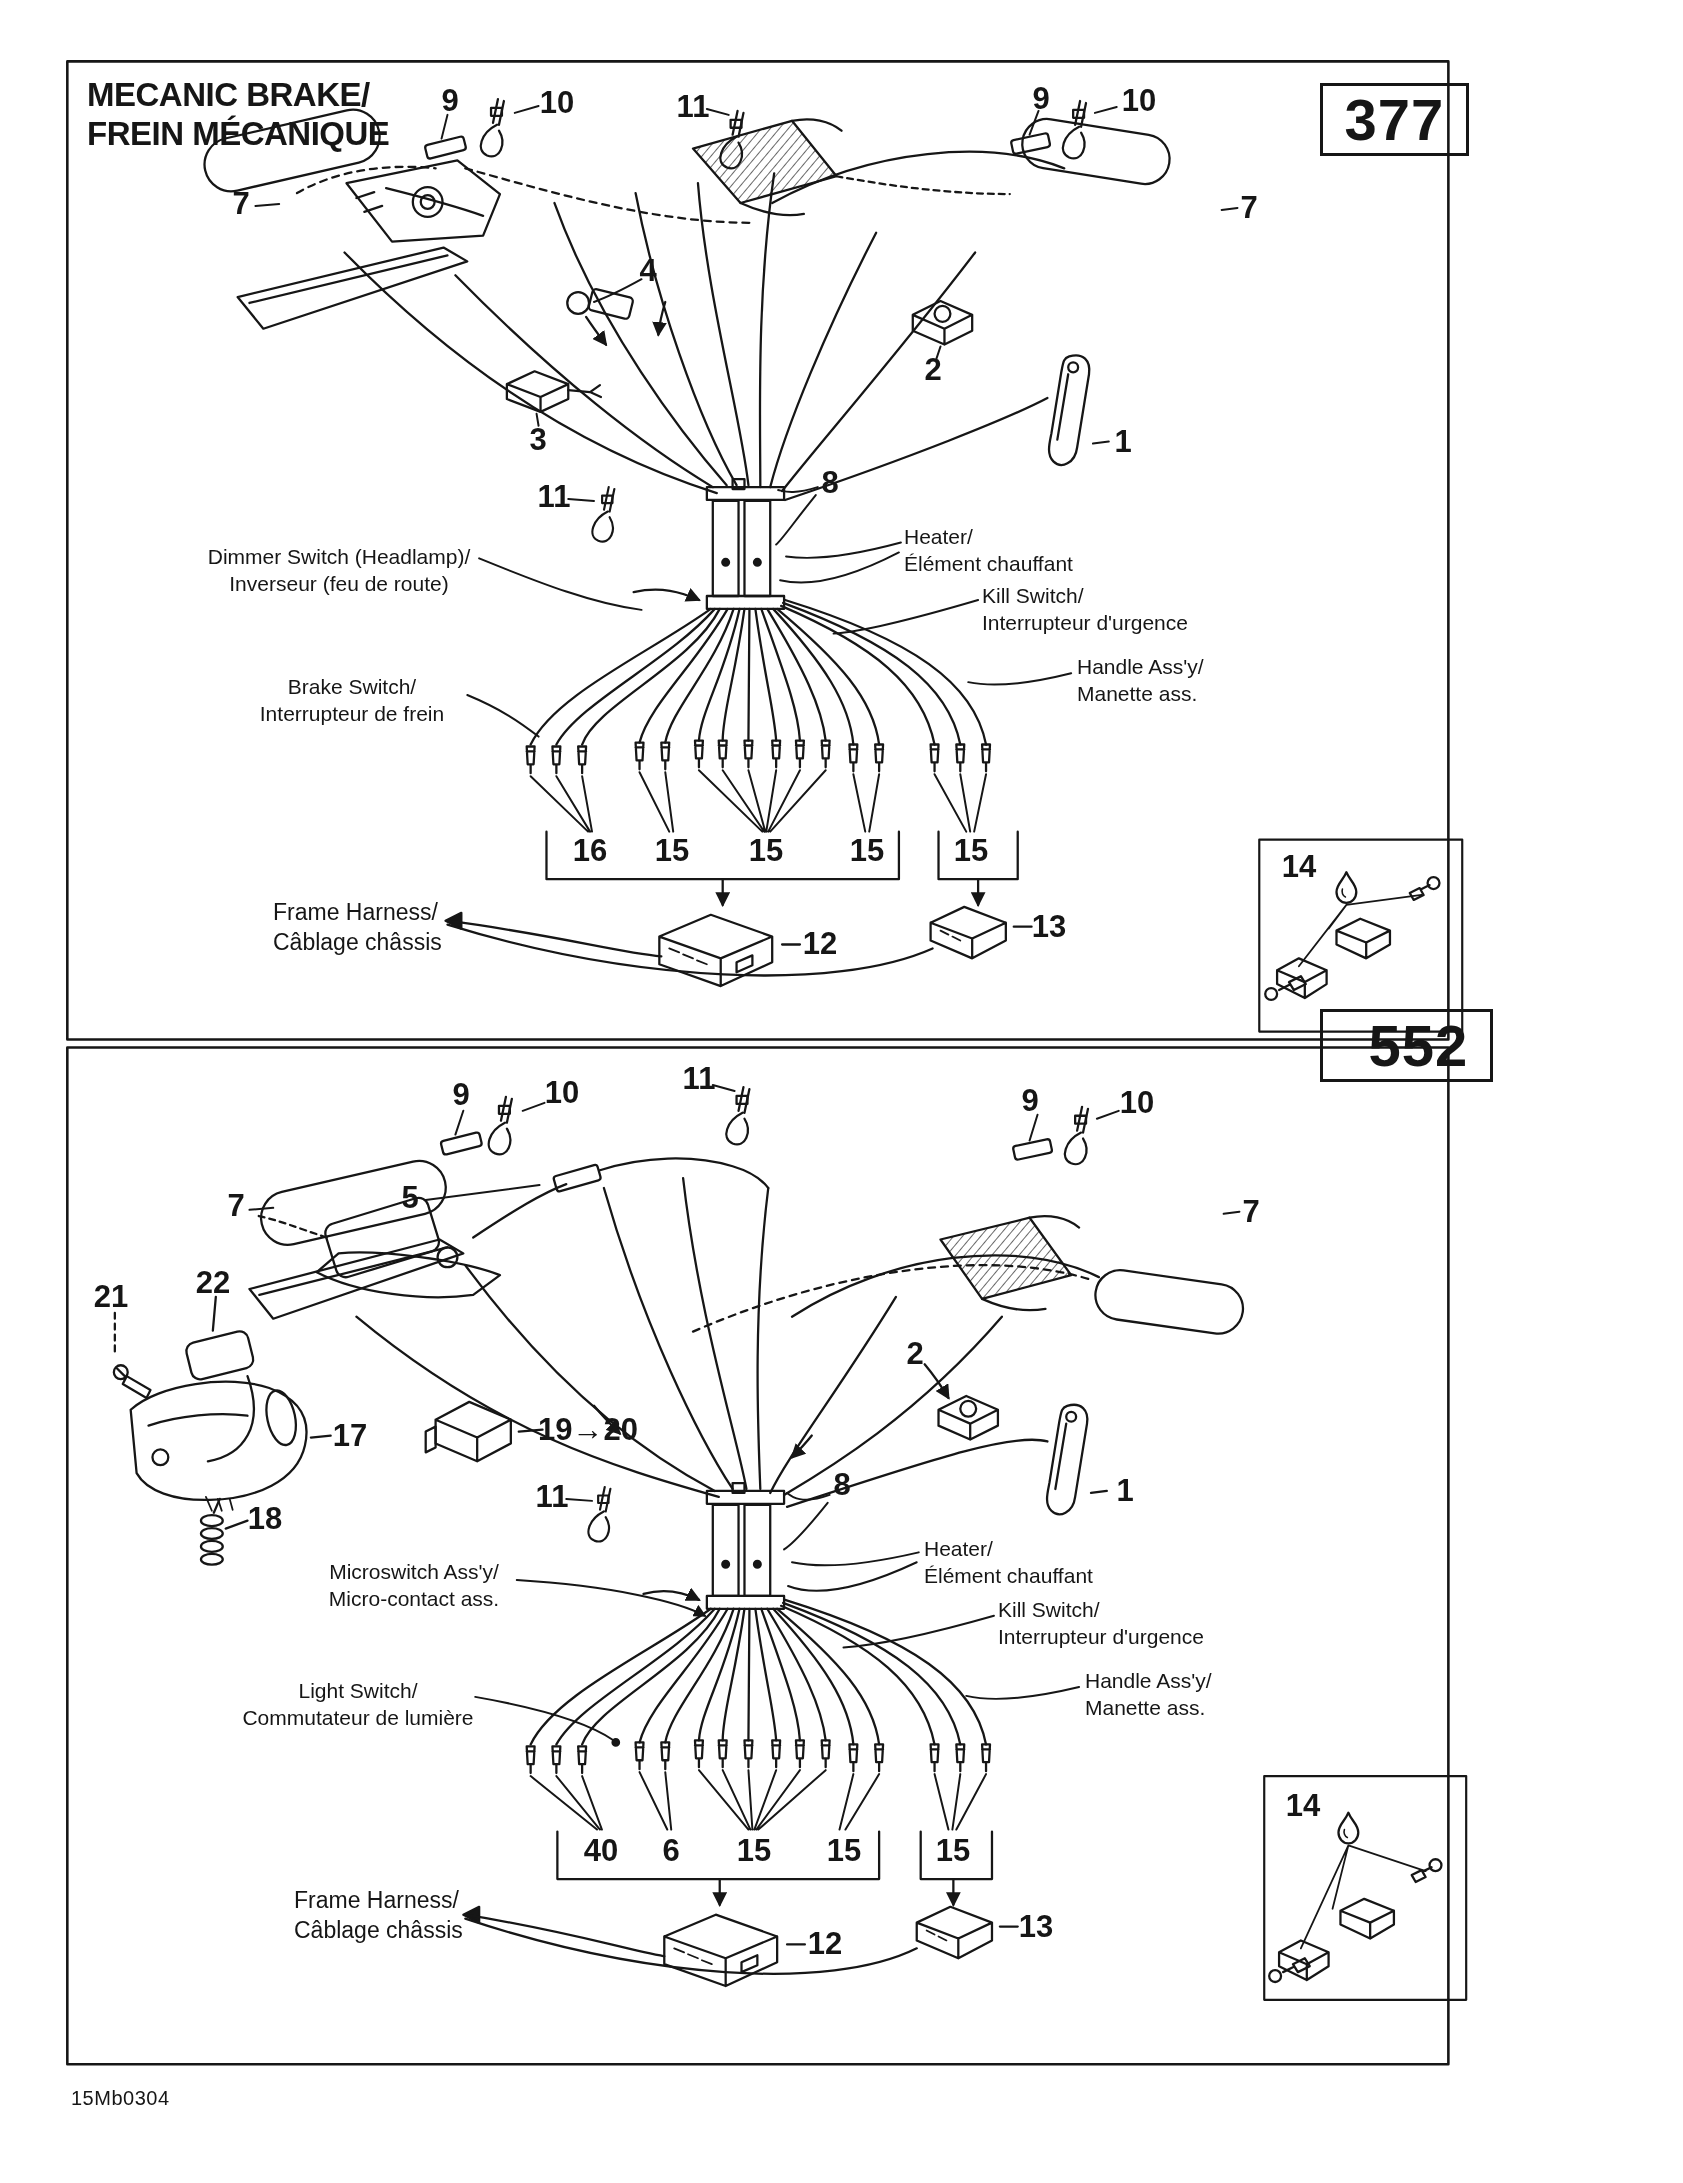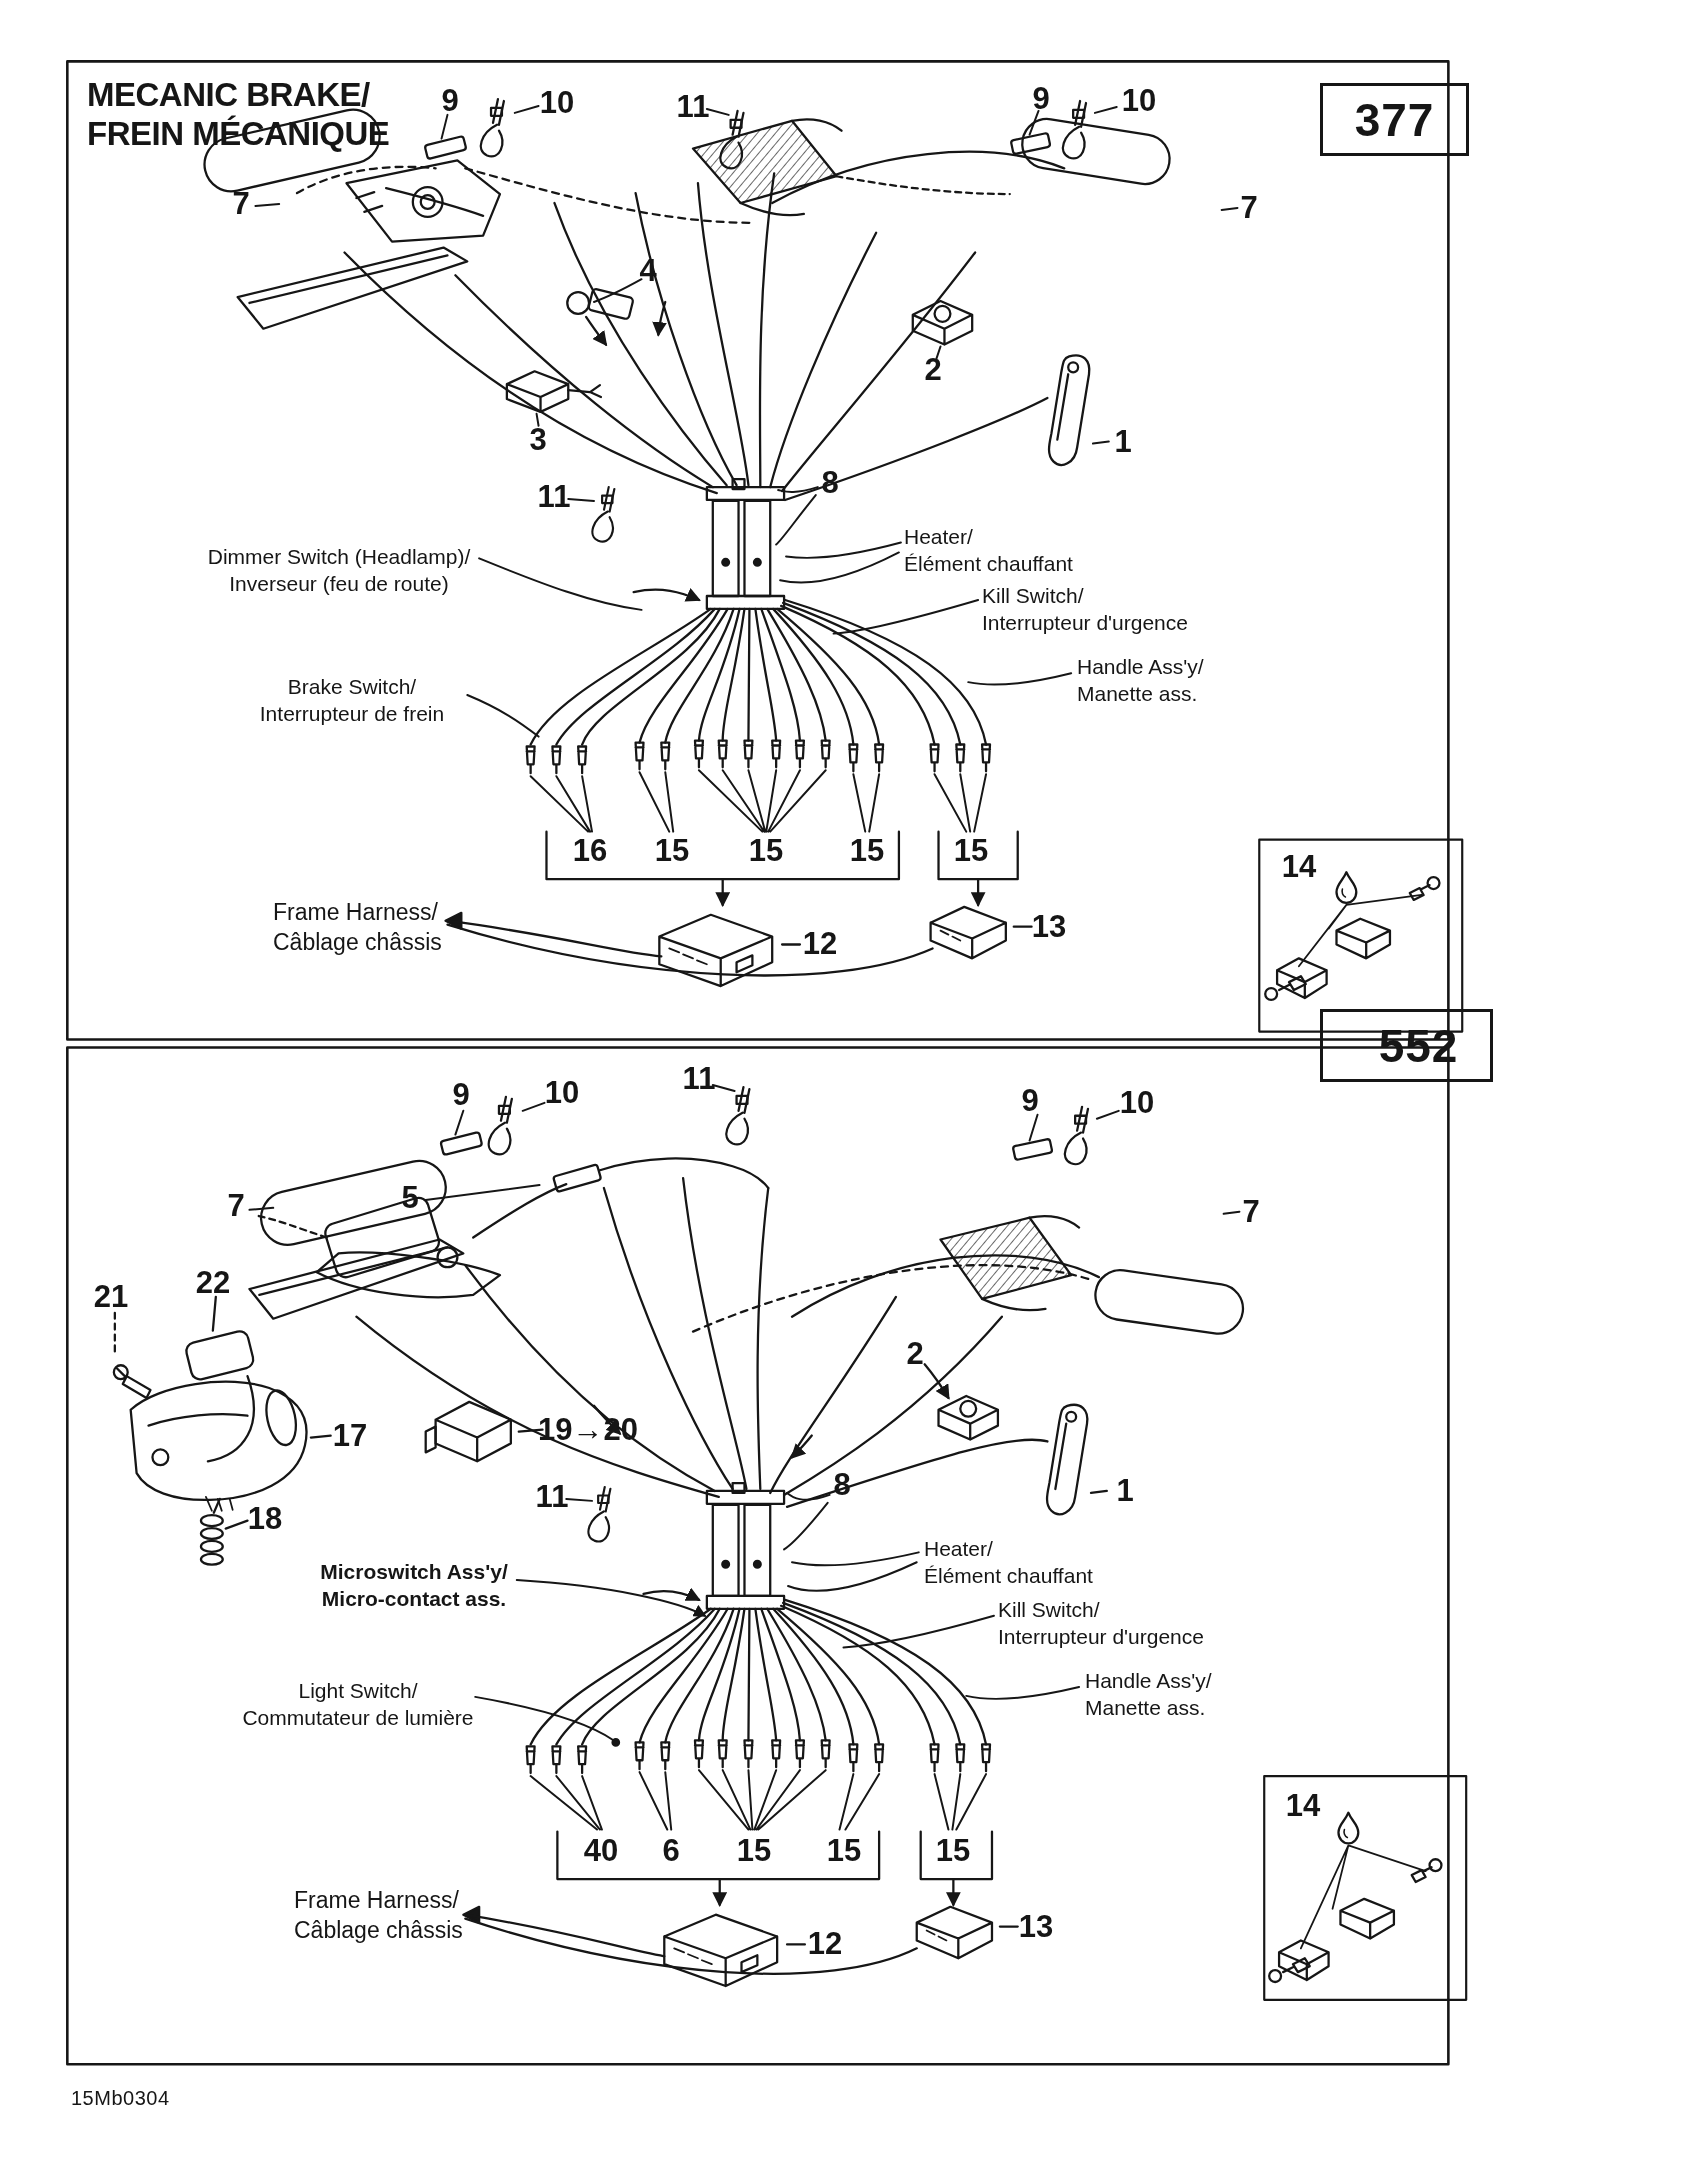--- a/index.html
+++ b/index.html
@@ -3,21 +3,21 @@
 <meta charset="utf-8">
 <style>
   html,body{margin:0;padding:0;background:#ffffff;}
   .page{position:relative;width:1674px;height:2184px;background:#ffffff;
         font-family:"Liberation Sans", sans-serif;color:#161616;overflow:hidden;}
   svg{position:absolute;left:0;top:0;}
   .panel-title{position:absolute;font-weight:bold;font-size:33px;line-height:39px;
         letter-spacing:-0.5px;white-space:nowrap;}
   .badge{position:absolute;width:143px;height:67px;border:3px solid #161616;
         display:flex;align-items:center;justify-content:center;
-        font-weight:bold;font-size:46px;letter-spacing:1px;}
+        font-weight:bold;font-size:58px;letter-spacing:1px;}
   .co{position:absolute;transform:translate(-50%,-50%);font-size:31px;font-weight:700;
         white-space:nowrap;}
   .lb{position:absolute;font-size:21px;line-height:27px;white-space:nowrap;}
   .lb.tc{transform:translateX(-50%);text-align:center;}
   .footer-code{position:absolute;font-size:20px;letter-spacing:0.5px;}
 </style>
 </head>
 <body>
 
 <div class="page">
@@ -441,21 +441,21 @@
 <div class="co" style="left:842px;top:1485px;">8</div>
 <div class="co" style="left:601px;top:1851px;">40</div>
 <div class="co" style="left:671px;top:1851px;">6</div>
 <div class="co" style="left:754px;top:1851px;">15</div>
 <div class="co" style="left:844px;top:1851px;">15</div>
 <div class="co" style="left:953px;top:1851px;">15</div>
 <div class="co" style="left:825px;top:1944px;">12</div>
 <div class="co" style="left:1036px;top:1927px;">13</div>
 <div class="co" style="left:1303px;top:1806px;">14</div>
 
-<div class="lb tc" style="left:414px;top:1558px;font-weight:bold;">
+<div class="lb tc" style="left:414px;top:1558px;">
   <div>Microswitch Ass'y/</div>
   <div>Micro-contact ass.</div>
 </div>
 <div class="lb tc" style="left:358px;top:1677px;">
   <div>Light Switch/</div>
   <div>Commutateur de lumière</div>
 </div>
 <div class="lb" style="left:924px;top:1535px;">
   <div>Heater/</div>
   <div>Élément chauffant</div>

